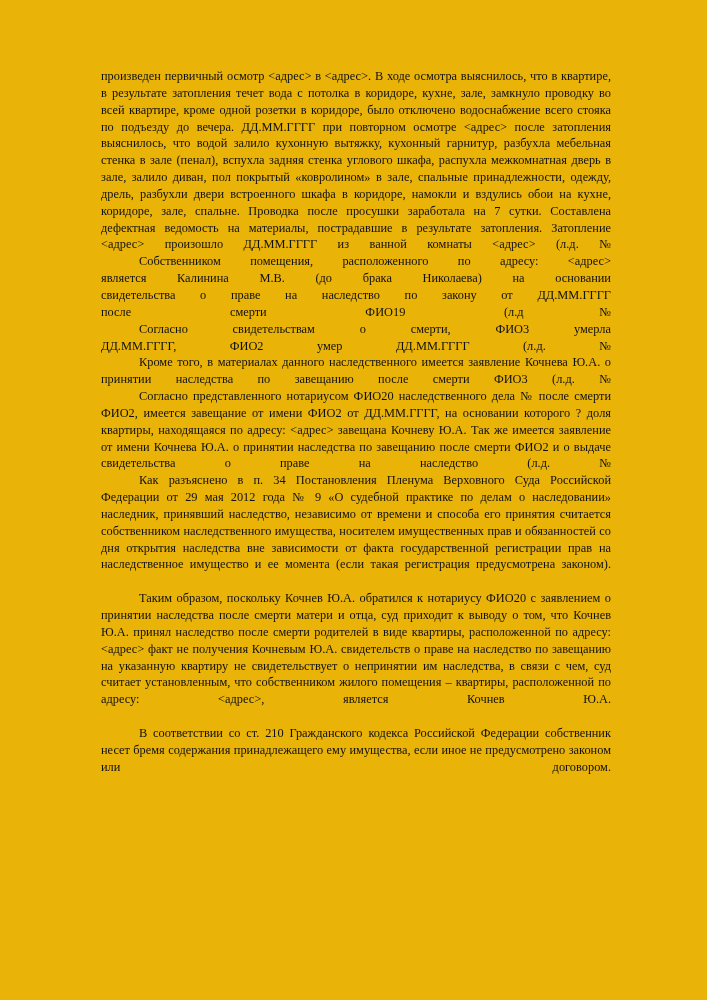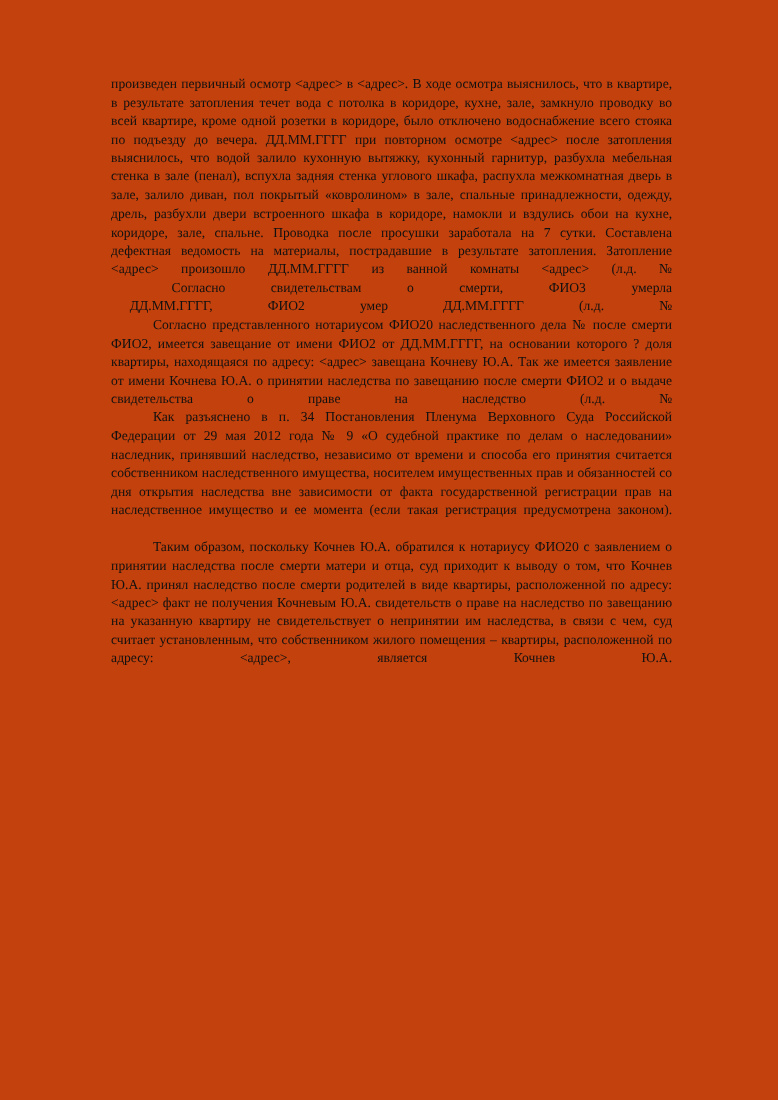--- a/index.html
+++ b/index.html
@@ -14,21 +14,21 @@
     overflow: hidden;
     font-family: "Liberation Serif", "DejaVu Serif", serif;
     color: #111111;
     -webkit-font-smoothing: antialiased;
   }
 
   #page {
     position: relative;
     width: 707px;
     height: 1000px;
-    background: #c2410c;
+    background: #eab308;
   }
 
   #doc-body {
     position: absolute;
     left: 101px;
     top: 68px;
     width: 510px;
   }
 
   .para {
@@ -59,40 +59,43 @@
     display: inline-block;
     width: 100%;
   }
 
   
   .para.justify-all {
     text-align-last: justify;
   }
   .para.justify-all::after { display: none; }
   .loose-2 { word-spacing: 20px; }
-  .loose-3 { word-spacing: 34px; margin-left: 17px; }
+  .loose-3 { word-spacing: 34px; }
 </style>
 </head>
 <body>
 
 <div id="page">
 
   <div id="doc-body">
 
     <p class="para cont justify-all">произведен первичный осмотр &lt;адрес&gt; в &lt;адрес&gt;. В ходе осмотра выяснилось, что в квартире, в результате затопления течет вода с потолка в коридоре, кухне, зале, замкнуло проводку во всей квартире, кроме одной розетки в коридоре, было отключено водоснабжение всего стояка по подъезду до вечера. ДД.ММ.ГГГГ при повторном осмотре &lt;адрес&gt; после затопления выяснилось, что водой залило кухонную вытяжку, кухонный гарнитур, разбухла мебельная стенка в зале (пенал), вспухла задняя стенка углового шкафа, распухла межкомнатная дверь в зале, залило диван, пол покрытый «ковролином» в зале, спальные принадлежности, одежду, дрель, разбухли двери встроенного шкафа в коридоре, намокли и вздулись обои на кухне, коридоре, зале, спальне. Проводка после просушки заработала на 7 сутки. Составлена дефектная ведомость на материалы, пострадавшие в результате затопления. Затопление &lt;адрес&gt; произошло ДД.ММ.ГГГГ из ванной комнаты &lt;адрес&gt; (л.д. №</p>
 
+    <p class="para indent justify-all loose-2">Собственником помещения, расположенного по адресу: &lt;адрес&gt; является Калинина М.В. (до брака Николаева) на основании свидетельства о праве на наследство по закону от ДД.ММ.ГГГГ после смерти ФИО19 (л.д№</p>
 
 
     <p class="para indent justify-all loose-3">Согласно свидетельствам о смерти, ФИО3 умерла ДД.ММ.ГГГГ, ФИО2 умер ДД.ММ.ГГГГ (л.д. №</p>
 
 
+    <p class="para indent justify-all">Кроме того, в материалах данного наследственного имеется заявление Кочнева Ю.А. о принятии наследства по завещанию после смерти ФИО3 (л.д. №</p>
 
     <p class="para indent justify-all">Согласно представленного нотариусом ФИО20 наследственного дела № после смерти ФИО2, имеется завещание от имени ФИО2 от ДД.ММ.ГГГГ, на основании которого ? доля квартиры, находящаяся по адресу: &lt;адрес&gt; завещана Кочневу Ю.А. Так же имеется заявление от имени Кочнева Ю.А. о принятии наследства по завещанию после смерти ФИО2 и о выдаче свидетельства о праве на наследство (л.д. №</p>
 
 
     <p class="para indent">Как разъяснено в п. 34 Постановления Пленума Верховного Суда Российской Федерации от 29 мая 2012 года № 9 «О судебной практике по делам о наследовании» наследник, принявший наследство, независимо от времени и способа его принятия считается собственником наследственного имущества, носителем имущественных прав и обязанностей со дня открытия наследства вне зависимости от факта государственной регистрации прав на наследственное имущество и ее момента (если такая регистрация предусмотрена законом).</p>
 
     <p class="para indent">Таким образом, поскольку Кочнев Ю.А. обратился к нотариусу ФИО20 с заявлением о принятии наследства после смерти матери и отца, суд приходит к выводу о том, что Кочнев Ю.А. принял наследство после смерти родителей в виде квартиры, расположенной по адресу: &lt;адрес&gt; факт не получения Кочневым Ю.А. свидетельств о праве на наследство по завещанию на указанную квартиру не свидетельствует о непринятии им наследства, в связи с чем, суд считает установленным, что собственником жилого помещения – квартиры, расположенной по адресу: &lt;адрес&gt;, является Кочнев Ю.А.</p>
 
+    <p class="para indent">В соответствии со ст. 210 Гражданского кодекса Российской Федерации собственник несет бремя содержания принадлежащего ему имущества, если иное не предусмотрено законом или договором.</p>
 
 
   </div>
 </div>
 
 </body></html>

